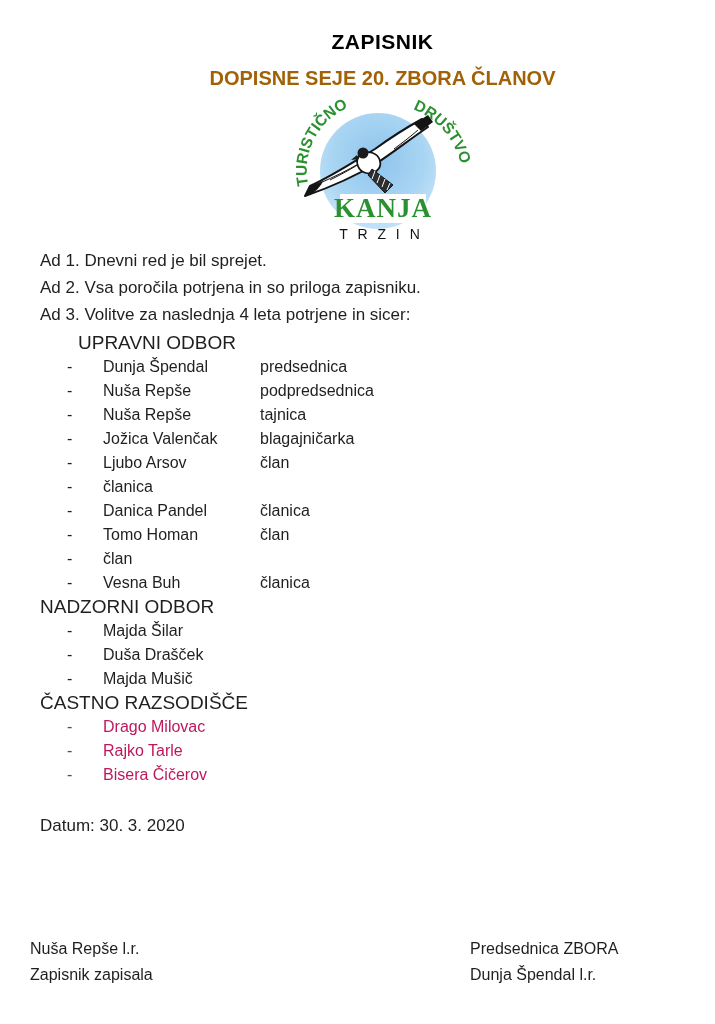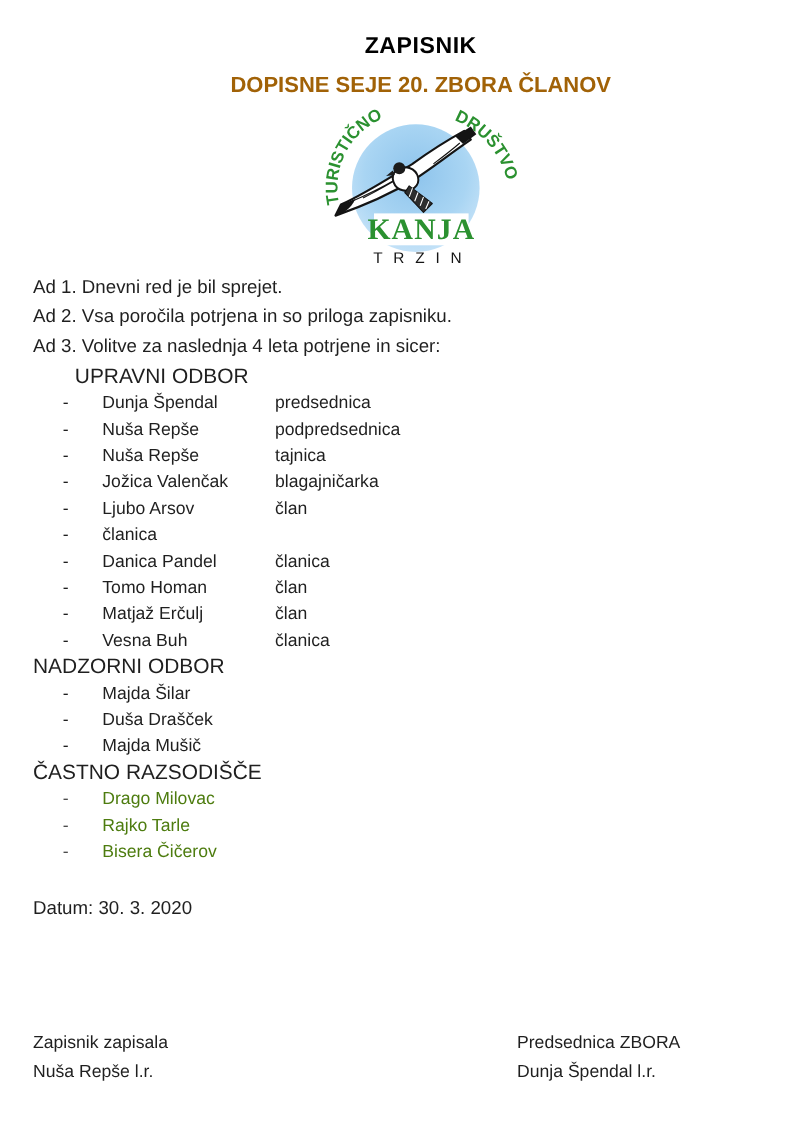--- a/index.html
+++ b/index.html
@@ -20,29 +20,29 @@
   }
   .doc-subtitle {
     margin-top:13px;
     font-size:20px; font-weight:bold;
     color:#a16207;
   }
   .logo-wrap {
     width:184px; height:150px;
     margin:7px 0 0 290px;
   }
-  .content { padding-left:30px; }
+  .content { padding-left:40px; }
   .ad-line { font-size:17px; line-height:27px; }
   .sec-heading { font-size:19px; line-height:24px; }
   .sec-heading.big { font-size:19px; line-height:25px; margin-top:2px;margin-left:38px; }
   .member { display:flex; font-size:16px; line-height:24px; }
   .member .dash { margin-left:27px; width:36px; }
   .member .mname { width:157px; }
   .member .mrole { }
-  .gray-names .mname { color:#4d7c0f; }
+  .gray-names .mname { color:#be185d; }
   .gray-names .dash { color:#4d4d4d; }
   .closing { margin-top:5px; }
   .closing-line { font-size:17px; line-height:24px; }
   .date-line { margin-top:29px; font-size:17px; }
   .signatures {
     position:absolute; left:0; top:936px; width:715px;
     display:flex;
   }
   .sig-col { font-size:16px; line-height:26px; }
   .sig-left { margin-left:30px; width:440px; }
@@ -145,21 +145,20 @@
       <span class="mname">Danica Pandel</span>
       <span class="mrole">članica</span>
     </div>
     <div class="member">
       <span class="dash">-</span>
       <span class="mname">Tomo Homan</span>
       <span class="mrole">član</span>
     </div>
     <div class="member">
       <span class="dash">-</span>
-      <span class="mname">Matjaž Erčulj</span>
       <span class="mrole">član</span>
     </div>
     <div class="member">
       <span class="dash">-</span>
       <span class="mname">Vesna Buh</span>
       <span class="mrole">članica</span>
     </div>
 
     <div class="sec-heading">NADZORNI ODBOR</div>
 
@@ -197,22 +196,22 @@
       <span class="mrole"></span>
     </div>
 
 
     <div class="date-line">Datum: 30. 3. 2020</div>
 
   </div>
 
   <div class="signatures">
     <div class="sig-col sig-left">
+      <div>Nuša Repše l.r.</div>
       <div>Zapisnik zapisala</div>
-      <div>Nuša Repše l.r.</div>
     </div>
     <div class="sig-col sig-right">
       <div>Predsednica ZBORA</div>
       <div>Dunja Špendal l.r.</div>
     </div>
   </div>
 
 </div>
 
 </body></html>

